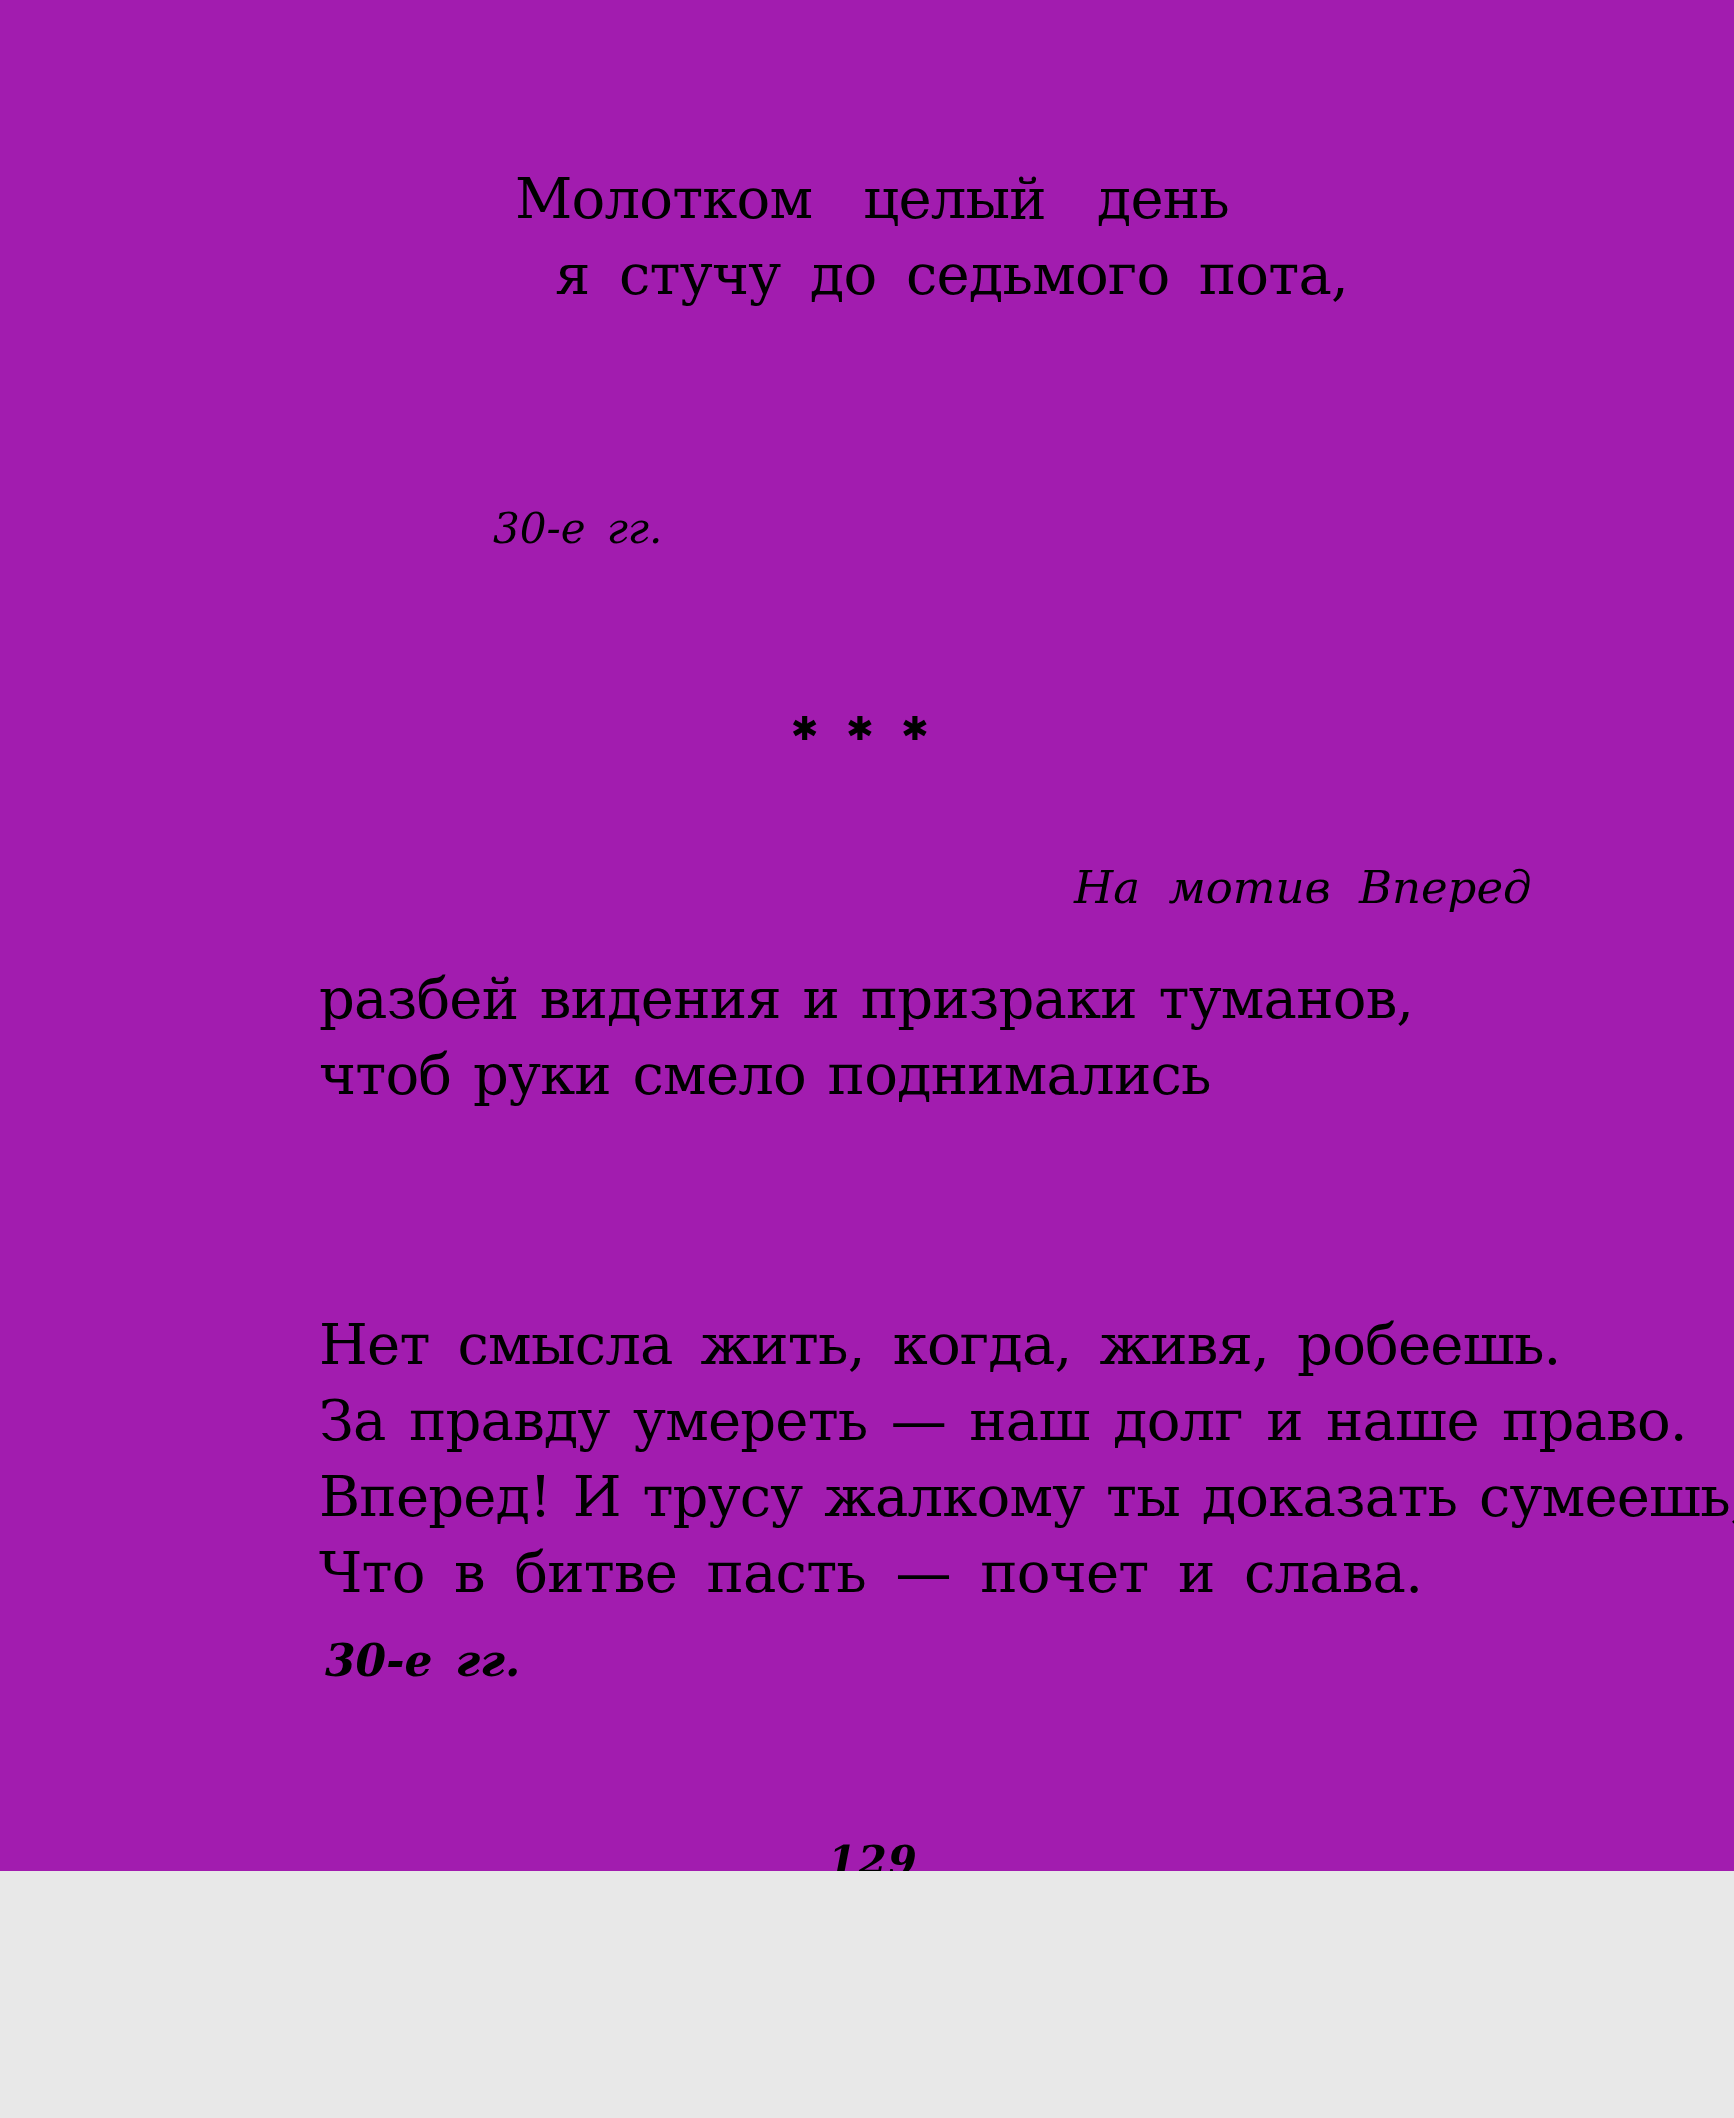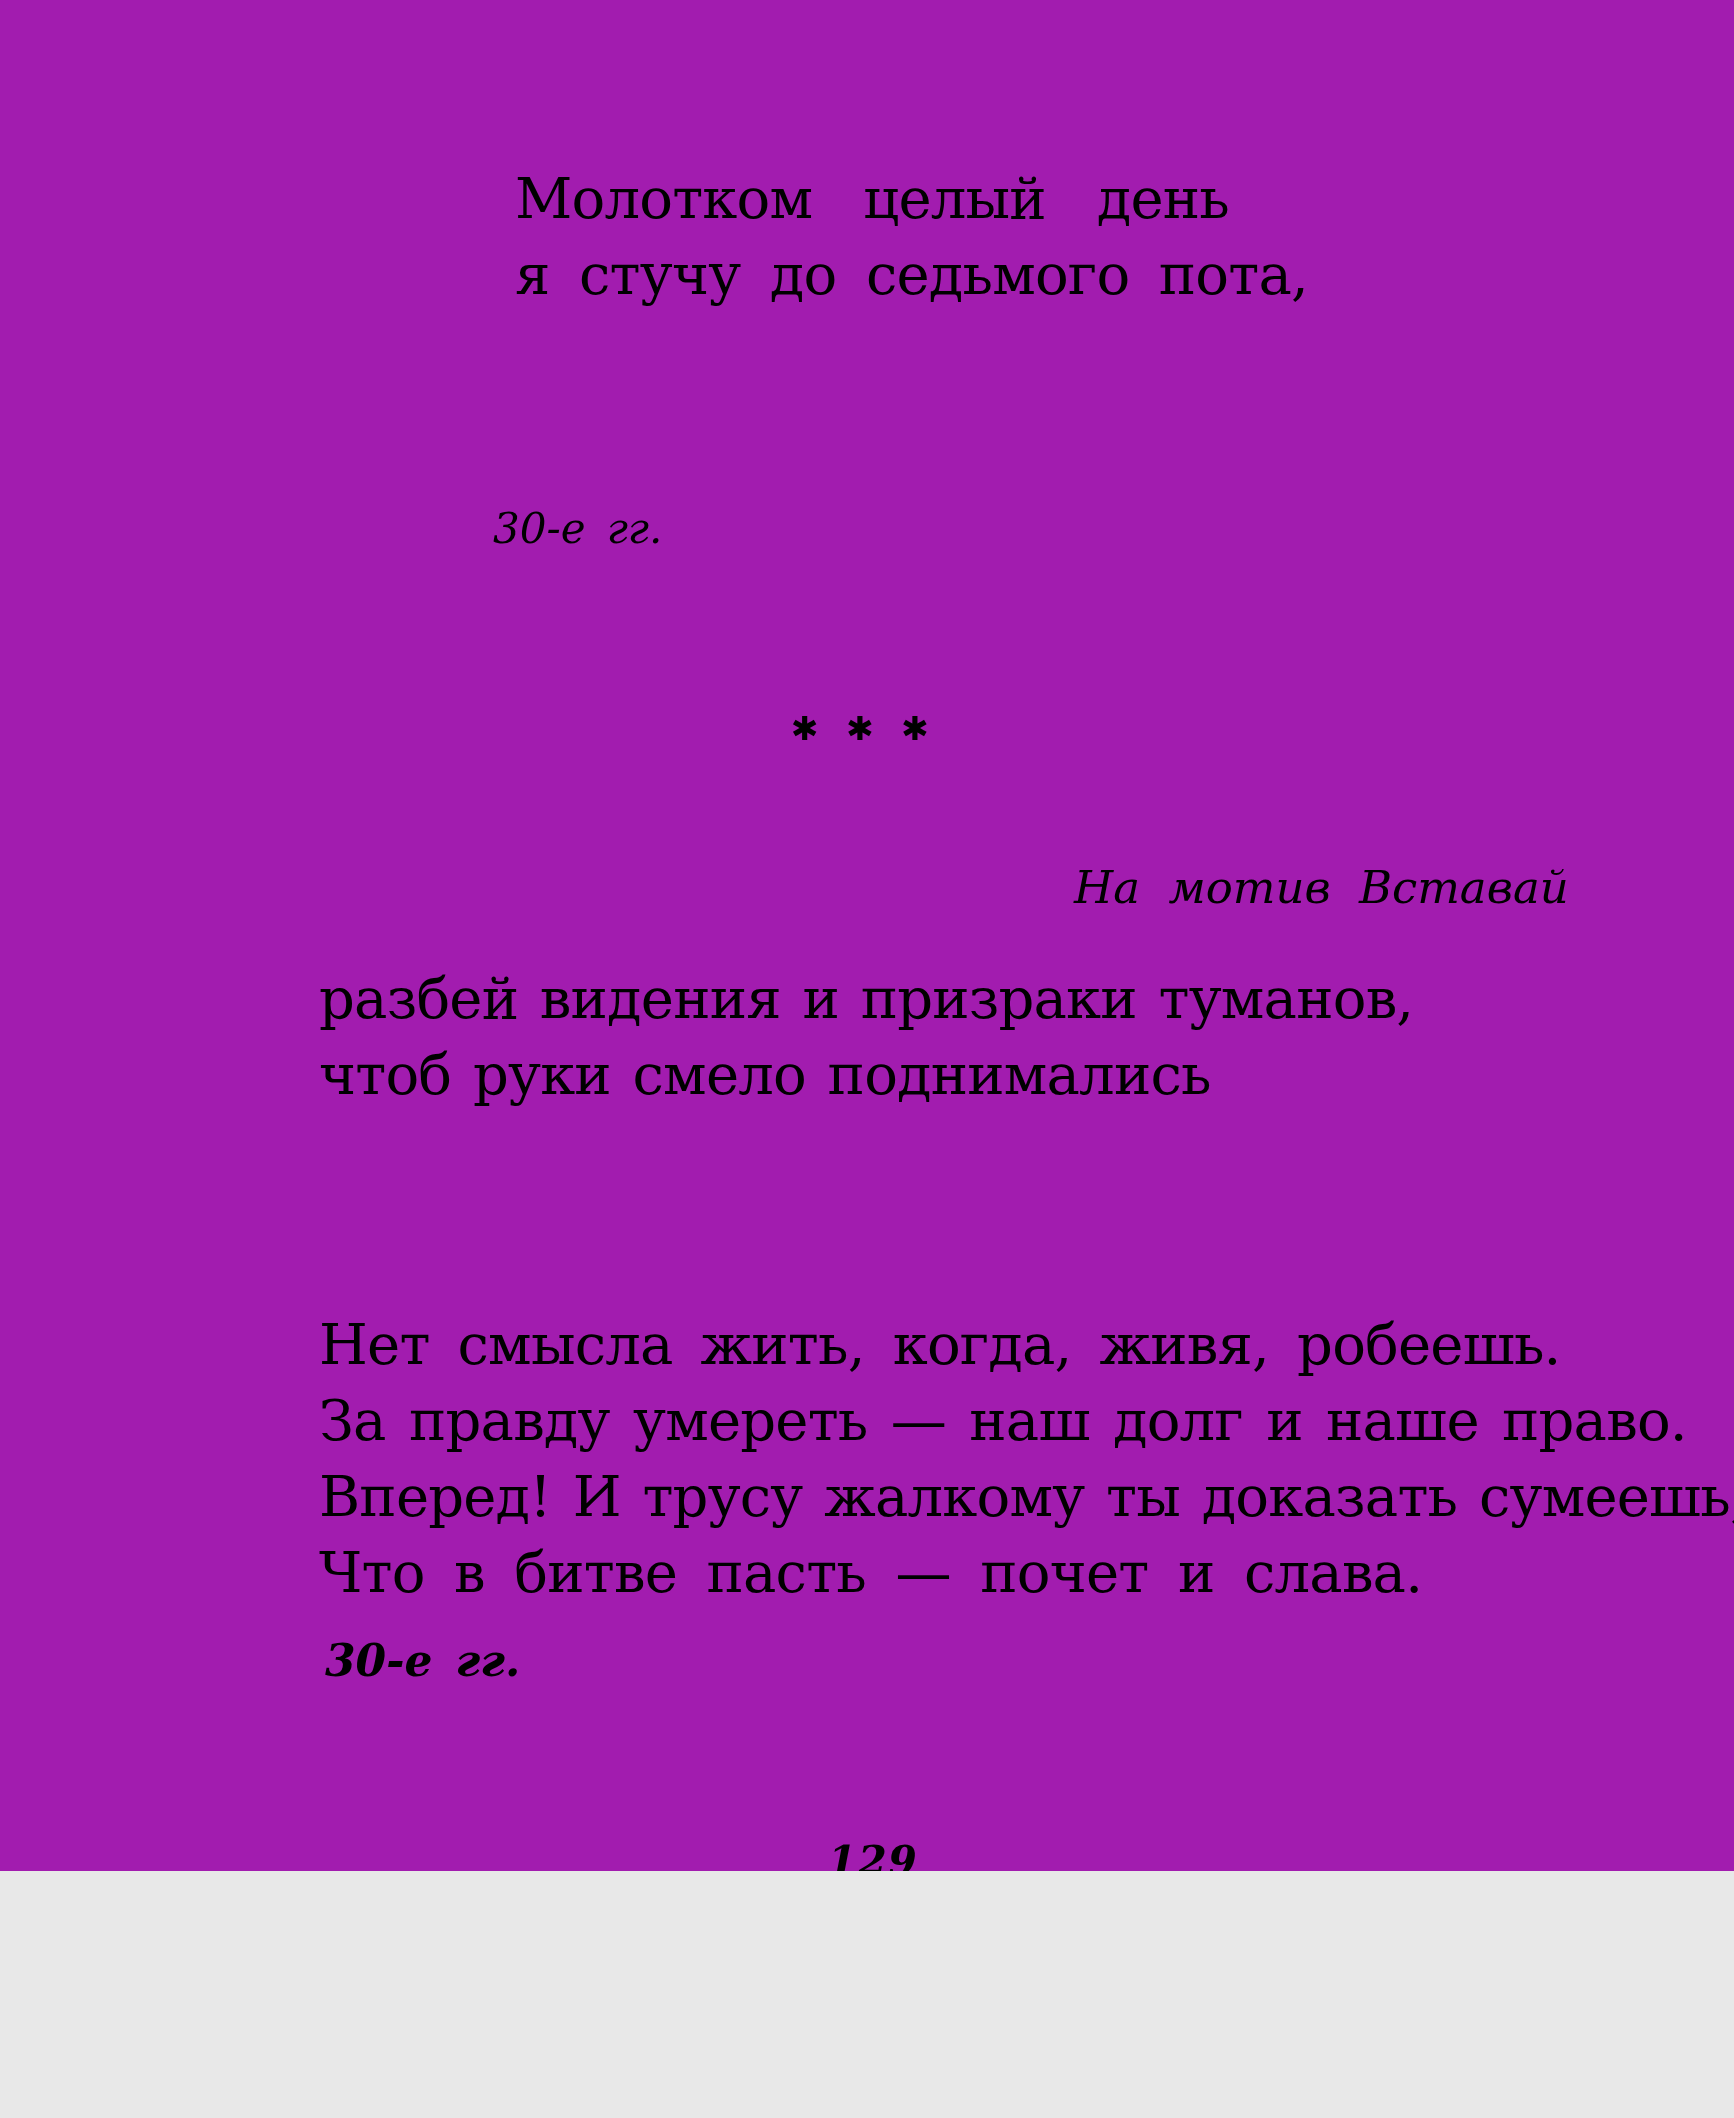--- a/index.html
+++ b/index.html
@@ -21,21 +21,21 @@
     font-size: 56px;
     line-height: 76px;
     white-space: nowrap;
     letter-spacing: -0.8px;
   }
   .poem .line { display: block; }
 
   
   .poem1 { left: 515px; top: 161px; }
   .poem1 .line:nth-child(1) { word-spacing: 34px; }
-  .poem1 .line:nth-child(2) { word-spacing: 12.5px; }
+  .poem1 .line:nth-child(2) { word-spacing: 12.5px; margin-left: 40px; }
   .poem1 .line:nth-child(3) { word-spacing: 20.4px; }
   .poem1 .line:nth-child(4) { word-spacing: 11px; }
 
   .date {
     position: absolute;
     font-style: italic;
     font-size: 42px;
     word-spacing: 7.8px;
     white-space: nowrap;
   }
@@ -107,21 +107,21 @@
 
   <div class="poem poem1">
     <span class="line">Молотком целый день</span>
     <span class="line">я стучу до седьмого пота,</span>
   </div>
 
   <div class="date date1">30-е гг.</div>
 
   <div class="separator">✱ ✱ ✱</div>
 
-  <div class="epigraph">На мотив Вставай</div>
+  <div class="epigraph">На мотив Вперед</div>
 
   <div class="poem stanza2a">
     <span class="line">разбей видения и призраки туманов,</span>
     <span class="line">чтоб руки смело поднимались</span>
   </div>
 
   <div class="poem stanza2b">
     <span class="line">Нет смысла жить, когда, живя, робеешь.</span>
     <span class="line">За правду умереть — наш долг и наше право.</span>
     <span class="line">Вперед! И трусу жалкому ты доказать сумеешь,</span>

